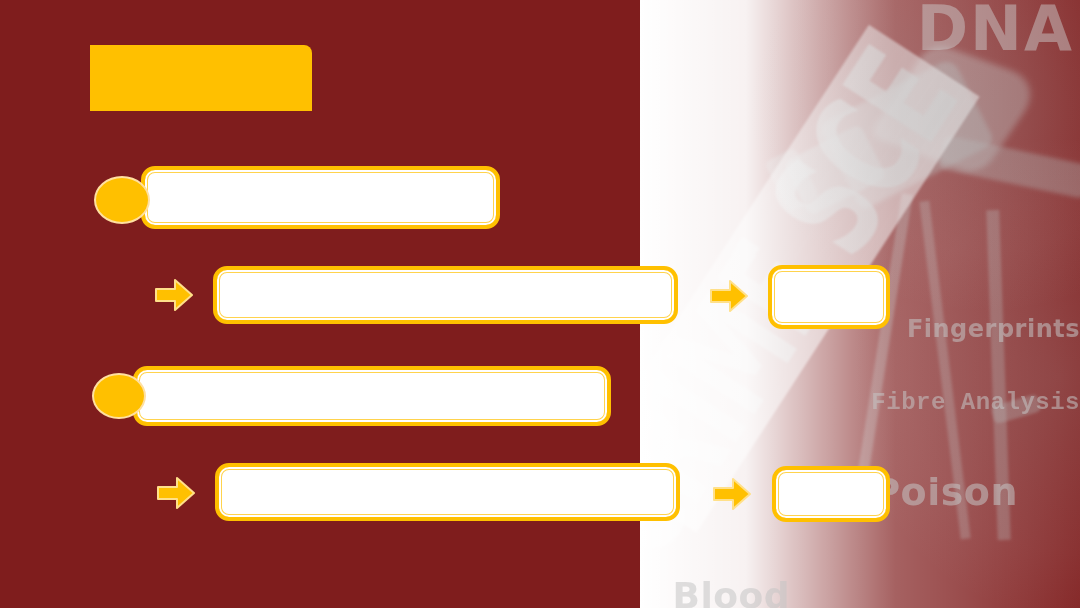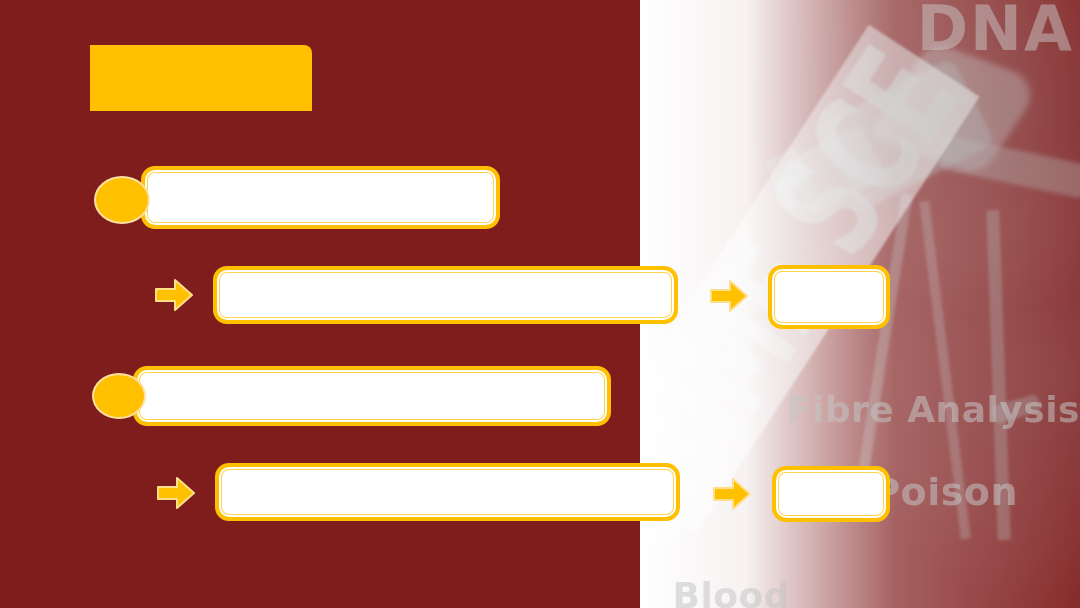--- a/index.html
+++ b/index.html
@@ -153,21 +153,21 @@
     position: absolute;
     font-family: "DejaVu Sans", sans-serif;
     font-weight: bold;
     color: rgba(196,196,196,0.55);
     white-space: nowrap;
     pointer-events: none;
     letter-spacing: 0.5px;
   }
   .kw-dna          { right: 6px;  top: -8px;  font-size: 62px; letter-spacing: 2px; color: rgba(204,204,204,0.48); }
   .kw-fingerprints { right: 0px;  top: 315px; font-size: 24px; }
-  .kw-fibre        { right: 0px;  top: 389px; font-size: 36px; }
+  .kw-fibre        { right: 0px;  top: 389px; font-size: 24px; font-family: Liberation Mono, monospace; }
   .kw-poison       { right: 62px; top: 470px; font-size: 38px; }
   .kw-blood        { right: 290px;top: 527px; font-size: 36px; margin-top: 48px; }
 
   
   .title-bar {
     position: absolute;
     left: 90px; top: 45px;
     width: 222px; height: 66px;
     background: #FFC000;
     border-radius: 0 8px 0 0;
@@ -254,20 +254,21 @@
     <div class="tripod-leg-c"></div>
     <div class="tripod-joint"></div>
 
     <div class="tape">
       <div class="tape-text">CRIME SCE</div>
     </div>
 
     <div class="wash"></div>
 
     <div class="kw kw-dna">DNA</div>
+    <div class="kw kw-fingerprints">Fingerprints</div>
     <div class="kw kw-fibre">Fibre Analysis</div>
     <div class="kw kw-poison">Poison</div>
     <div class="kw kw-blood">Blood</div>
   </div>
 
   <div class="title-bar"></div>
 
   <div class="ellipse" id="ellipse-1"></div>
 
   <div class="rbox" id="box-a"></div>

